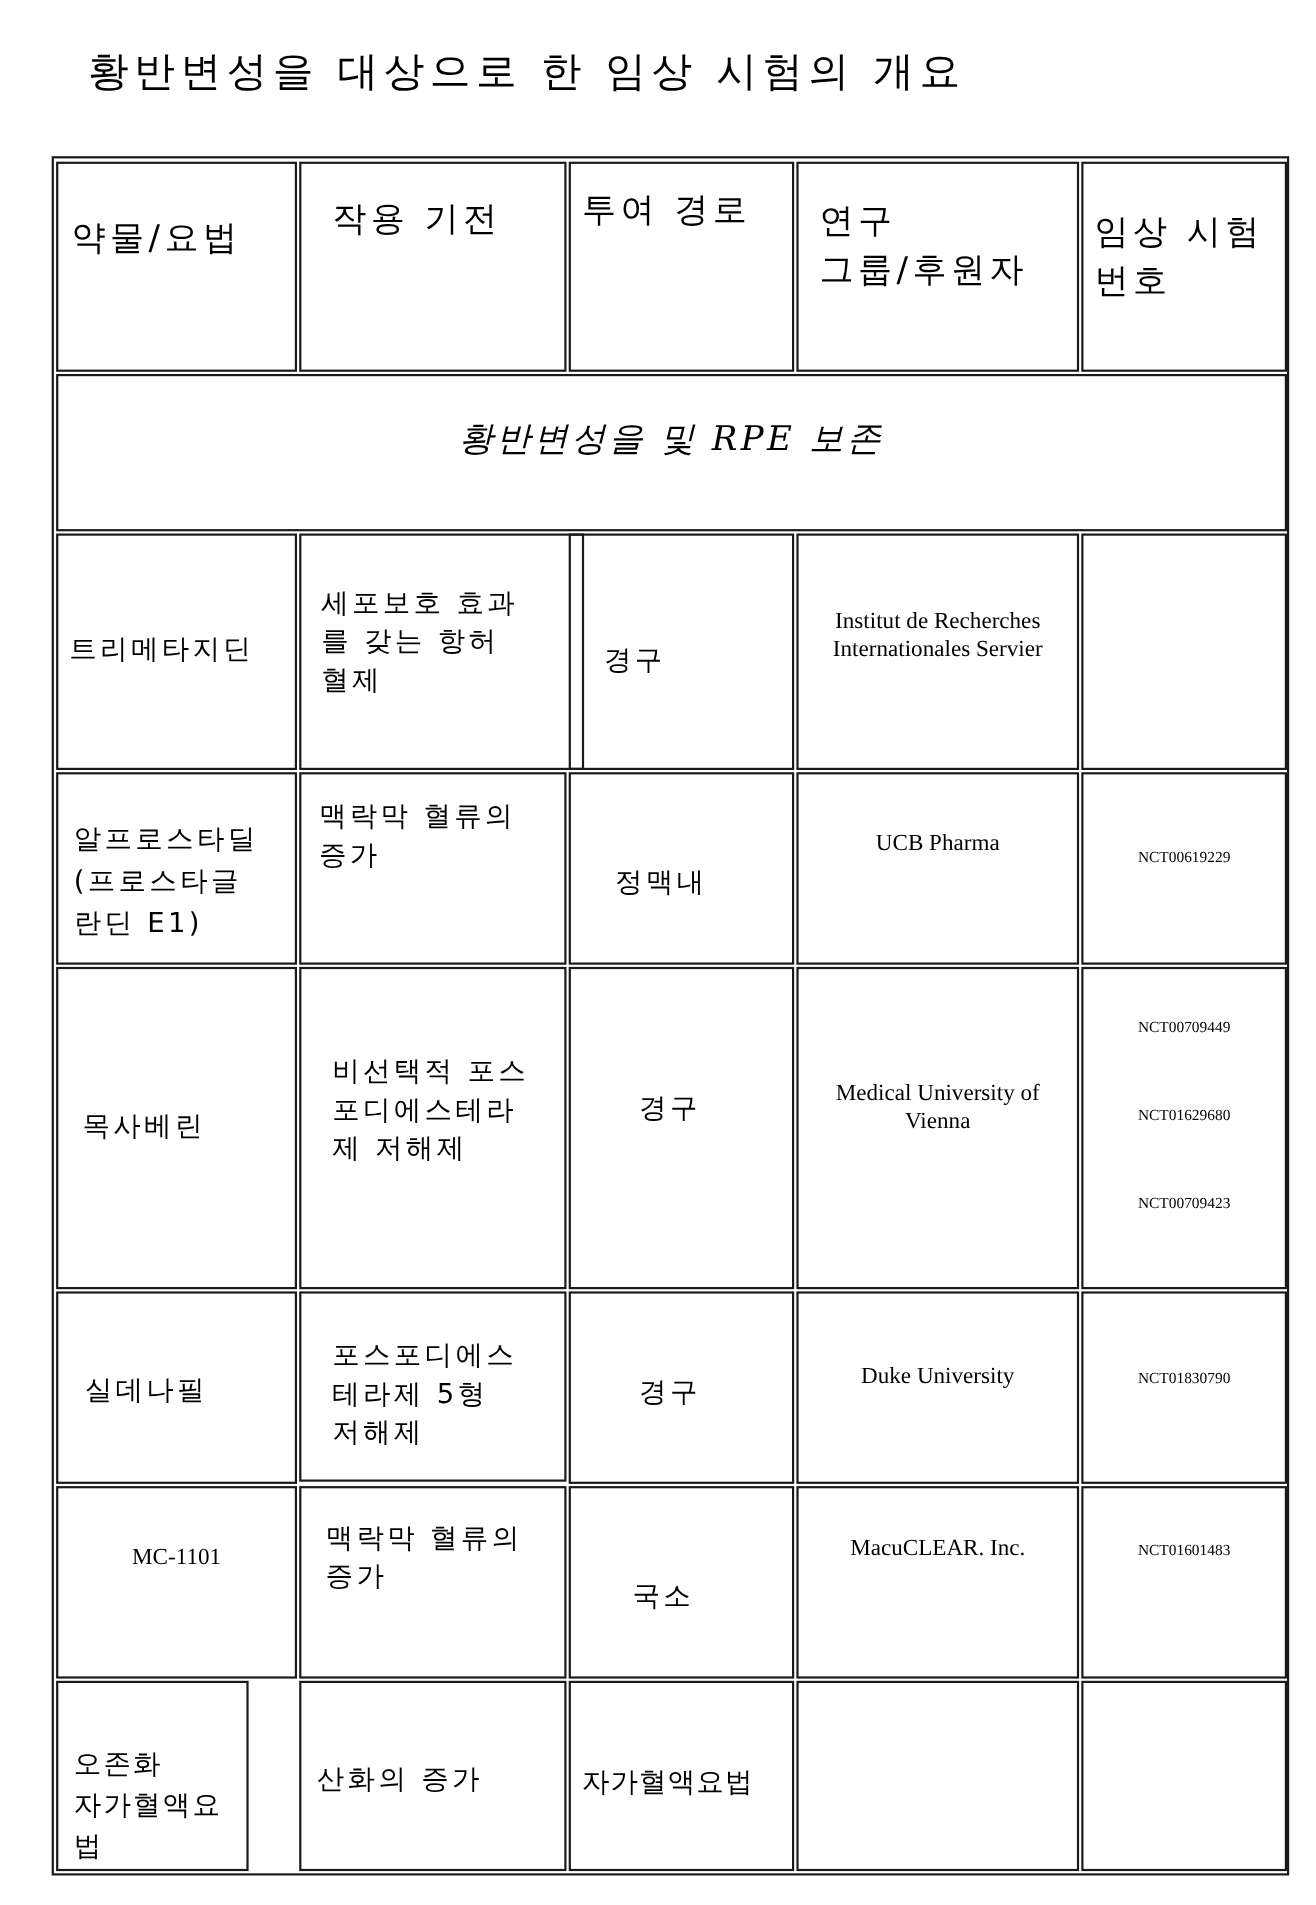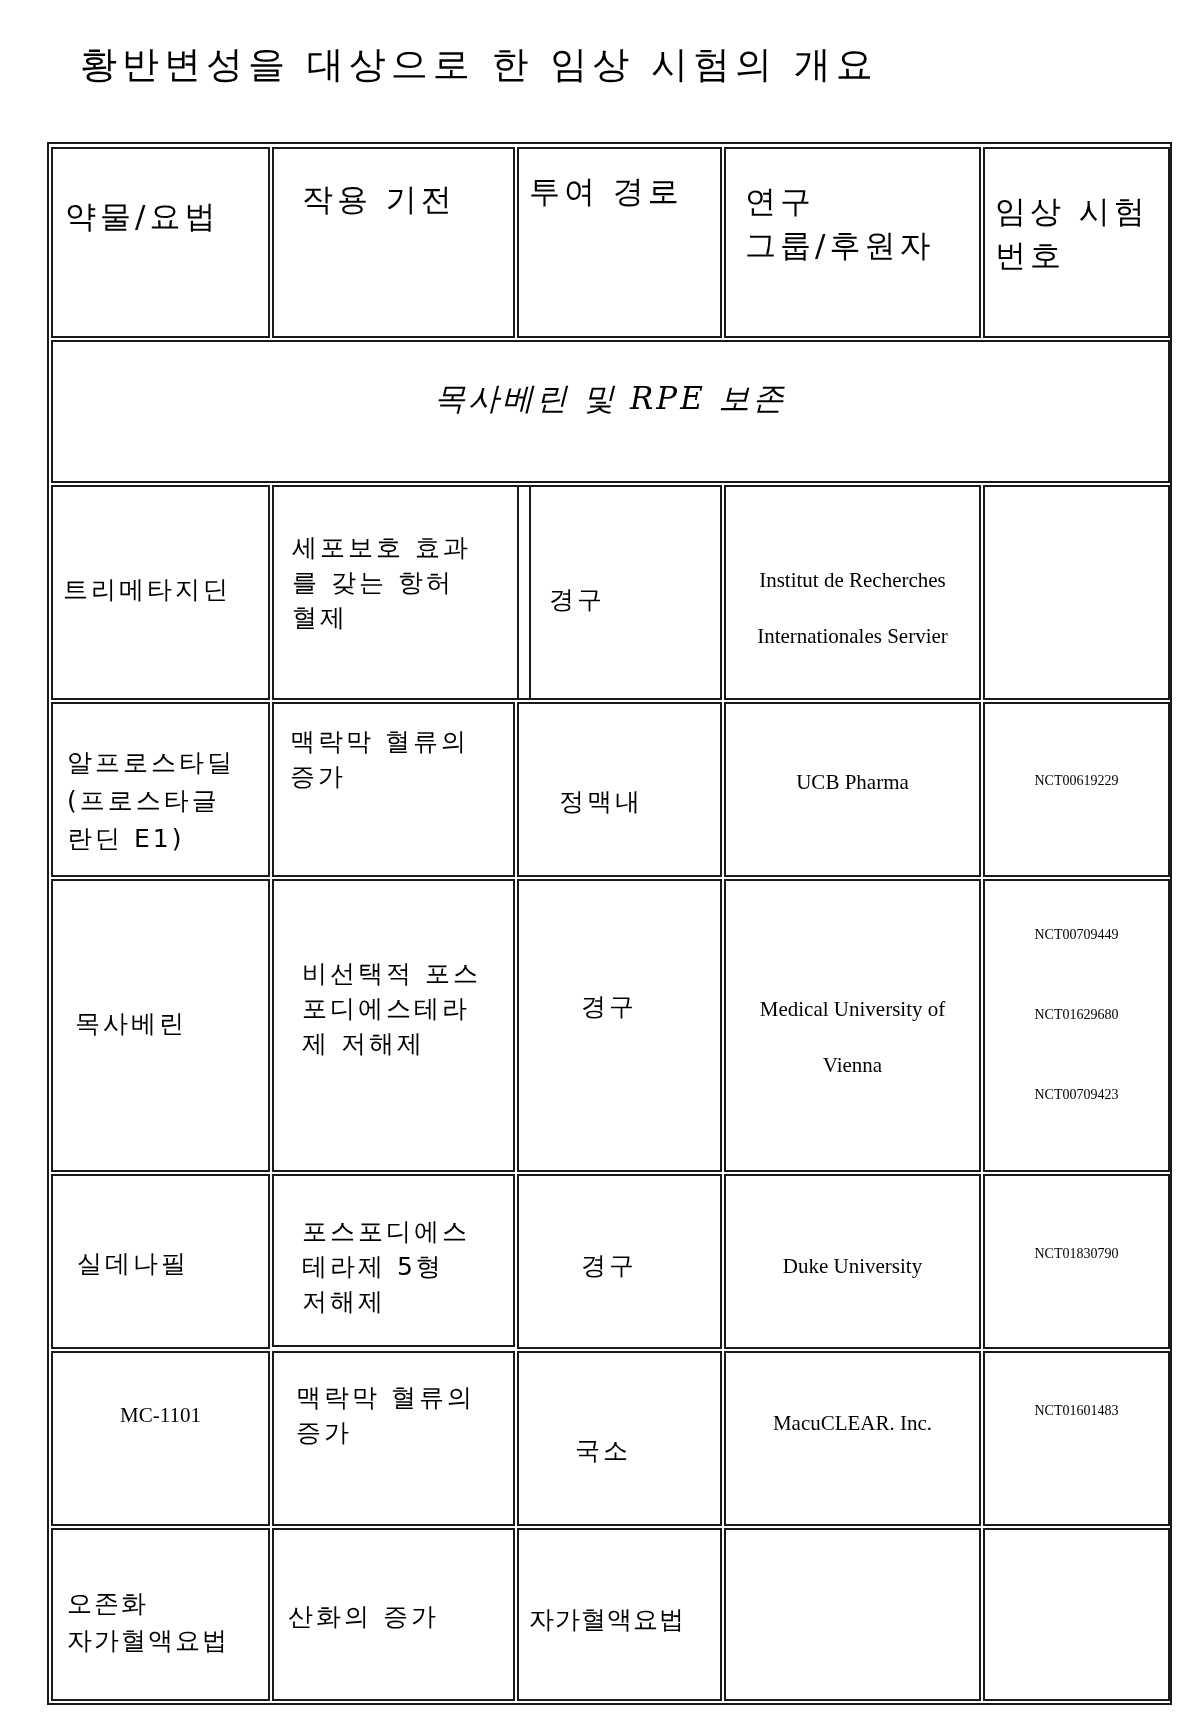--- a/index.html
+++ b/index.html
@@ -5,21 +5,21 @@
   html, body { margin:0; padding:0; background:#ffffff; }
   body { width:1196px; height:1732px; position:relative; overflow:hidden;
          font-family:"DejaVu Serif", serif; color:#000; }
   .title { position:absolute; left:80px; top:40px; font-size:37px; letter-spacing:5px;
            font-family:"DejaVu Sans", sans-serif; white-space:nowrap; }
   .outer { position:absolute; left:47px; top:142px; width:1121px; height:1559px;
            border:2px solid #1a1a1a; }
   .cell { position:absolute; border:2px solid #1a1a1a; box-sizing:border-box; overflow:hidden; }
   .kr { font-family:"DejaVu Sans", sans-serif; font-size:25px; letter-spacing:3px; line-height:35px; }
   .kr-h { font-family:"DejaVu Sans", sans-serif; font-size:31px; letter-spacing:4px; line-height:44px; }
-  .en { font-family:"Liberation Serif", serif; font-size:21px; line-height:56px; text-align:center; }
+  .en { font-family:"Liberation Serif", serif; font-size:21px; line-height:25px; text-align:center; }
   .sec { font-family:"DejaVu Serif", serif; font-style:italic; font-size:31px; letter-spacing:3px;
          position:absolute; left:0; right:0; text-align:center; }
   .txt { position:absolute; white-space:pre-line; }
   .nct { position:absolute; left:0; right:0; text-align:center; font-family:"Liberation Serif", serif; font-size:14px; }
 </style>
 </head>
 <body>
 
 <div class="title">황반변성을 대상으로 한 임상 시험의 개요</div>
 
@@ -37,21 +37,21 @@
 <div class="cell" style="left:724px;top:147px;width:257px;height:191px;">
   <div class="txt kr-h" style="left:19px;top:30px;">연구
 그룹/후원자</div>
 </div>
 <div class="cell" style="left:983px;top:147px;width:187px;height:191px;">
   <div class="txt kr-h" style="left:10px;top:40px;line-height:44px;">임상 시험
 번호</div>
 </div>
 
 <div class="cell" style="left:51px;top:340px;width:1119px;height:143px;">
-  <div class="sec" style="top:36px;">목사베린 및 RPE 보존</div>
+  <div class="sec" style="top:36px;">황반변성을 및 RPE 보존</div>
 </div>
 
 <div class="cell" style="left:51px;top:485px;width:219px;height:215px;padding-left:20px;">
   <div class="txt kr" style="left:10px;top:85px;">트리메타지딘</div>
 </div>
 <div class="cell" style="left:272px;top:485px;width:259px;height:215px;">
   <div class="txt kr" style="left:18px;top:43px;">세포보호 효과
 를 갖는 항허
 혈제</div>
 </div>
@@ -132,21 +132,21 @@
 <div class="cell" style="left:517px;top:1351px;width:205px;height:175px;">
   <div class="txt kr" style="left:56px;top:80px;">국소</div>
 </div>
 <div class="cell" style="left:724px;top:1351px;width:257px;height:175px;">
   <div class="txt en" style="left:0;right:0;top:42px;">MacuCLEAR. Inc.</div>
 </div>
 <div class="cell" style="left:983px;top:1351px;width:187px;height:175px;">
   <div class="nct" style="top:50px;">NCT01601483</div>
 </div>
 
-<div class="cell" style="left:51px;top:1528px;width:219px;height:173px;">
+<div class="cell" style="left:51px;top:1528px;width:175px;height:173px;">
   <div class="txt kr" style="left:14px;top:55px;line-height:37px;letter-spacing:2px;">오존화
 자가혈액요법</div>
 </div>
 <div class="cell" style="left:272px;top:1528px;width:243px;height:173px;">
   <div class="txt kr" style="left:14px;top:69px;">산화의 증가</div>
 </div>
 <div class="cell" style="left:517px;top:1528px;width:205px;height:173px;">
   <div class="txt kr" style="left:10px;top:72px;letter-spacing:1px;">자가혈액요법</div>
 </div>
 <div class="cell" style="left:724px;top:1528px;width:257px;height:173px;"></div>

